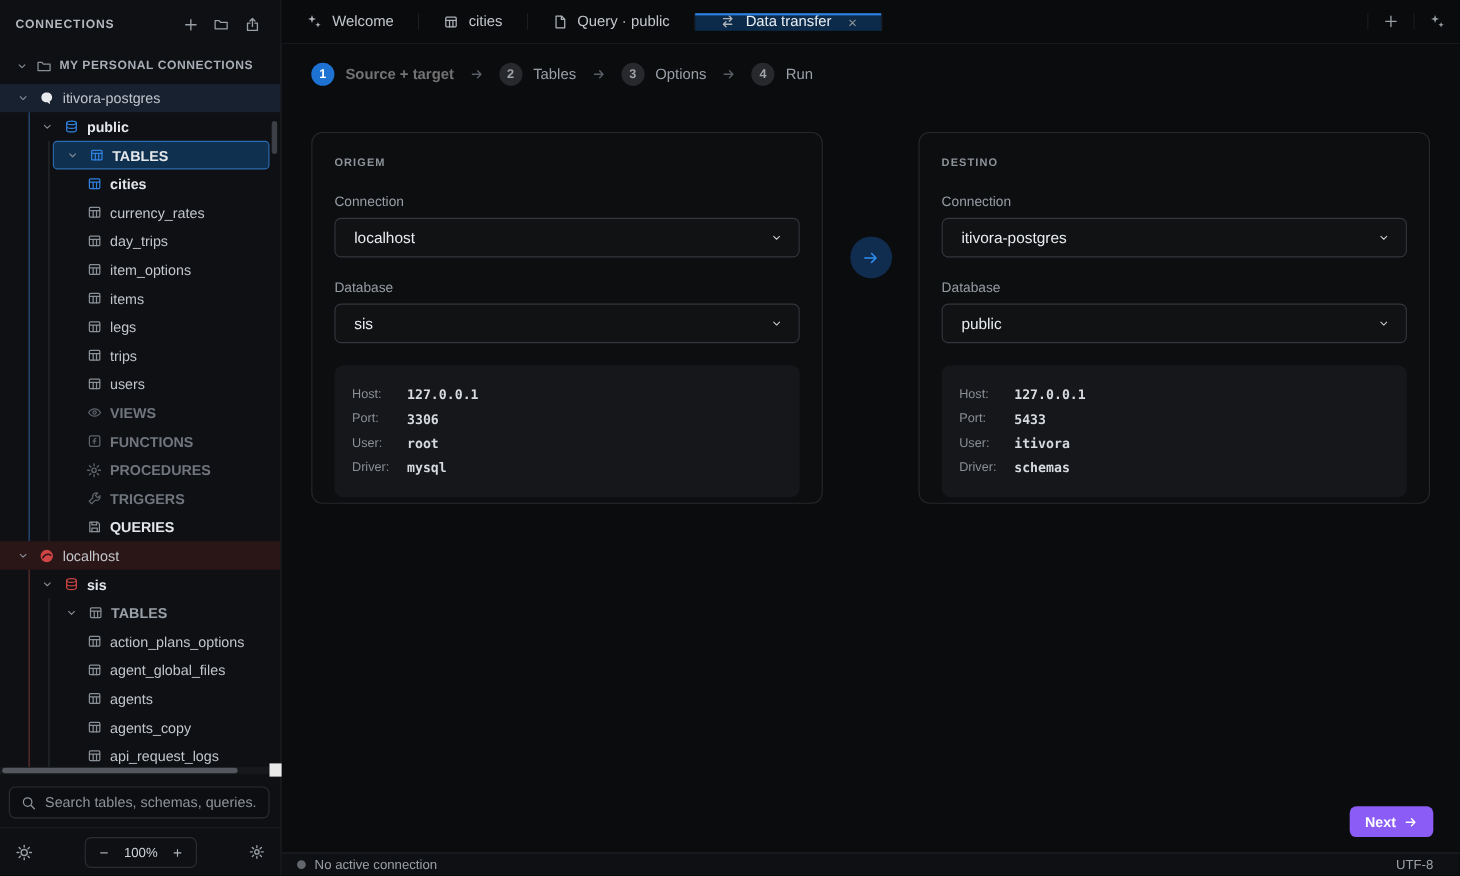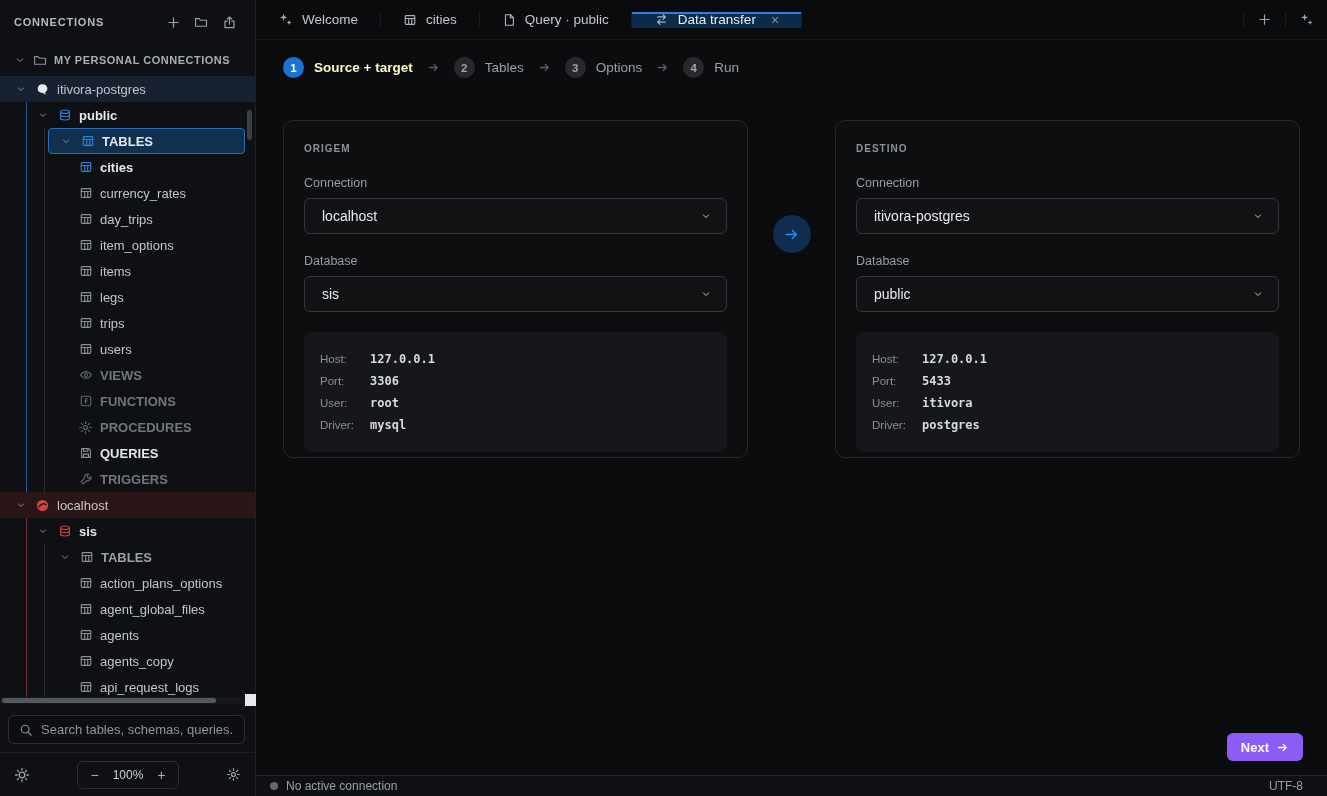--- a/index.html
+++ b/index.html
@@ -69,21 +69,21 @@
   .tab-spacer { flex:1; }
   .tab-action { width:42px; display:flex; align-items:center; justify-content:center;
     border-left:1px solid #1a1d21; color:#9aa0a7; cursor:pointer; }
 
   .stepper { height:55px; display:flex; align-items:center; padding-left:27px; gap:14px; }
   .step { display:flex; align-items:center; gap:10px; }
   .step-circle { width:21px; height:21px; border-radius:50%; background:#27292d; color:#a0a4ab;
     font-size:11.5px; font-weight:bold; display:flex; align-items:center; justify-content:center; }
   .step.active .step-circle { background:#1d72d2; color:#fff; }
   .step-label { font-size:13.5px; color:#9aa0a8; }
-  .step.active .step-label { color:#fef9c3; font-weight:bold; }
+  .step.active .step-label { color:#737373; font-weight:bold; }
   .step-arrow { color:#595e66; display:flex; }
 
   .content { flex:1; position:relative; padding:25px 24px 0 27px; display:flex; align-items:flex-start; }
   .card { width:465px; height:338px; border:1px solid #26282c; border-radius:10px; background:#0d0e10;
     padding:22px 20px; }
   .card-title { font-size:10px; font-weight:bold; letter-spacing:1px; color:#8d939b; margin-bottom:22px; }
   .field-label { font-size:12.5px; color:#979da5; margin-bottom:8px; }
   .select { height:36px; background:#101214; border:1px solid #33363c; border-radius:6px;
     display:flex; align-items:center; padding:0 14px 0 17px; margin-bottom:20px; cursor:pointer; }
   .select .sel-value { flex:1; font-size:14px; color:#e8ebef; }
@@ -286,36 +286,36 @@
         </div>
         <div class="tree-row ind-leaf t-muted">
           <span class="t-icon ic-muted">
             <svg width="15" height="15" viewBox="0 0 16 16" fill="none" stroke="currentColor" stroke-width="1.3" stroke-linecap="round" stroke-linejoin="round">
               <circle cx="8" cy="8" r="2.1"></circle>
               <path d="M8 1.8v1.9M8 12.3v1.9M1.8 8h1.9M12.3 8h1.9M3.6 3.6l1.3 1.3M11.1 11.1l1.3 1.3M12.4 3.6l-1.3 1.3M4.9 11.1l-1.3 1.3"></path>
             </svg>
           </span>
           <span>PROCEDURES</span>
         </div>
+        <div class="tree-row ind-leaf t-muted">
+          <span class="t-icon ic-muted">
+            <svg width="14" height="14" viewBox="0 0 16 16" fill="none" stroke="currentColor" stroke-width="1.3" stroke-linecap="round" stroke-linejoin="round">
+              <path d="M9.8 2.4a3.8 3.8 0 0 0-3.6 5L2.4 11l2.6 2.6 3.7-3.7a3.8 3.8 0 0 0 4.9-4.6L11.3 7.5 8.8 5l2.2-2.3a3.8 3.8 0 0 0-1.2-.3z"></path>
+            </svg>
+          </span>
+          <span>TRIGGERS</span>
+        </div>
         <div class="tree-row ind-leaf t-bold">
           <span class="t-icon ic-gray">
             <svg width="14" height="14" viewBox="0 0 16 16" fill="none" stroke="currentColor" stroke-width="1.3" stroke-linecap="round" stroke-linejoin="round">
               <path d="M3 3h8.2L13 4.8V13H3z"></path>
               <path d="M5.2 3v3h5V3M5.2 13V9.3h5.6V13"></path>
             </svg>
           </span>
           <span>QUERIES</span>
-        </div>
-        <div class="tree-row ind-leaf t-muted">
-          <span class="t-icon ic-muted">
-            <svg width="14" height="14" viewBox="0 0 16 16" fill="none" stroke="currentColor" stroke-width="1.3" stroke-linecap="round" stroke-linejoin="round">
-              <path d="M9.8 2.4a3.8 3.8 0 0 0-3.6 5L2.4 11l2.6 2.6 3.7-3.7a3.8 3.8 0 0 0 4.9-4.6L11.3 7.5 8.8 5l2.2-2.3a3.8 3.8 0 0 0-1.2-.3z"></path>
-            </svg>
-          </span>
-          <span>TRIGGERS</span>
         </div>
         <div class="tree-row ind-l0  row-red-tint">
           <span class="chev">
             <svg width="12" height="12" viewBox="0 0 16 16" fill="none" stroke="currentColor" stroke-width="1.3" stroke-linecap="round" stroke-linejoin="round">
               <path d="M4.5 6.5 8 10l3.5-3.5"></path>
             </svg>
           </span>
           <span class="t-icon ic-red">
             <svg width="15" height="15" viewBox="0 0 16 16" fill="none" stroke="currentColor" stroke-width="1.3" stroke-linecap="round" stroke-linejoin="round">
               <circle cx="8" cy="8" r="6" fill="currentColor" stroke="none"></circle>
@@ -610,21 +610,21 @@
             <div class="info-row">
               <span class="info-label">Port:</span>
               <span class="info-value">5433</span>
             </div>
             <div class="info-row">
               <span class="info-label">User:</span>
               <span class="info-value">itivora</span>
             </div>
             <div class="info-row">
               <span class="info-label">Driver:</span>
-              <span class="info-value">postgres</span>
+              <span class="info-value">schemas</span>
             </div>
           </div>
       </div>
 
       <button class="next-btn">
         <span>Next</span>
         <span>
             <svg width="13" height="13" viewBox="0 0 16 16" fill="none" stroke="currentColor" stroke-width="1.3" stroke-linecap="round" stroke-linejoin="round">
               <path d="M3 8h9.5M8.8 4.2 12.6 8l-3.8 3.8" stroke-width="1.6"></path>
             </svg>

